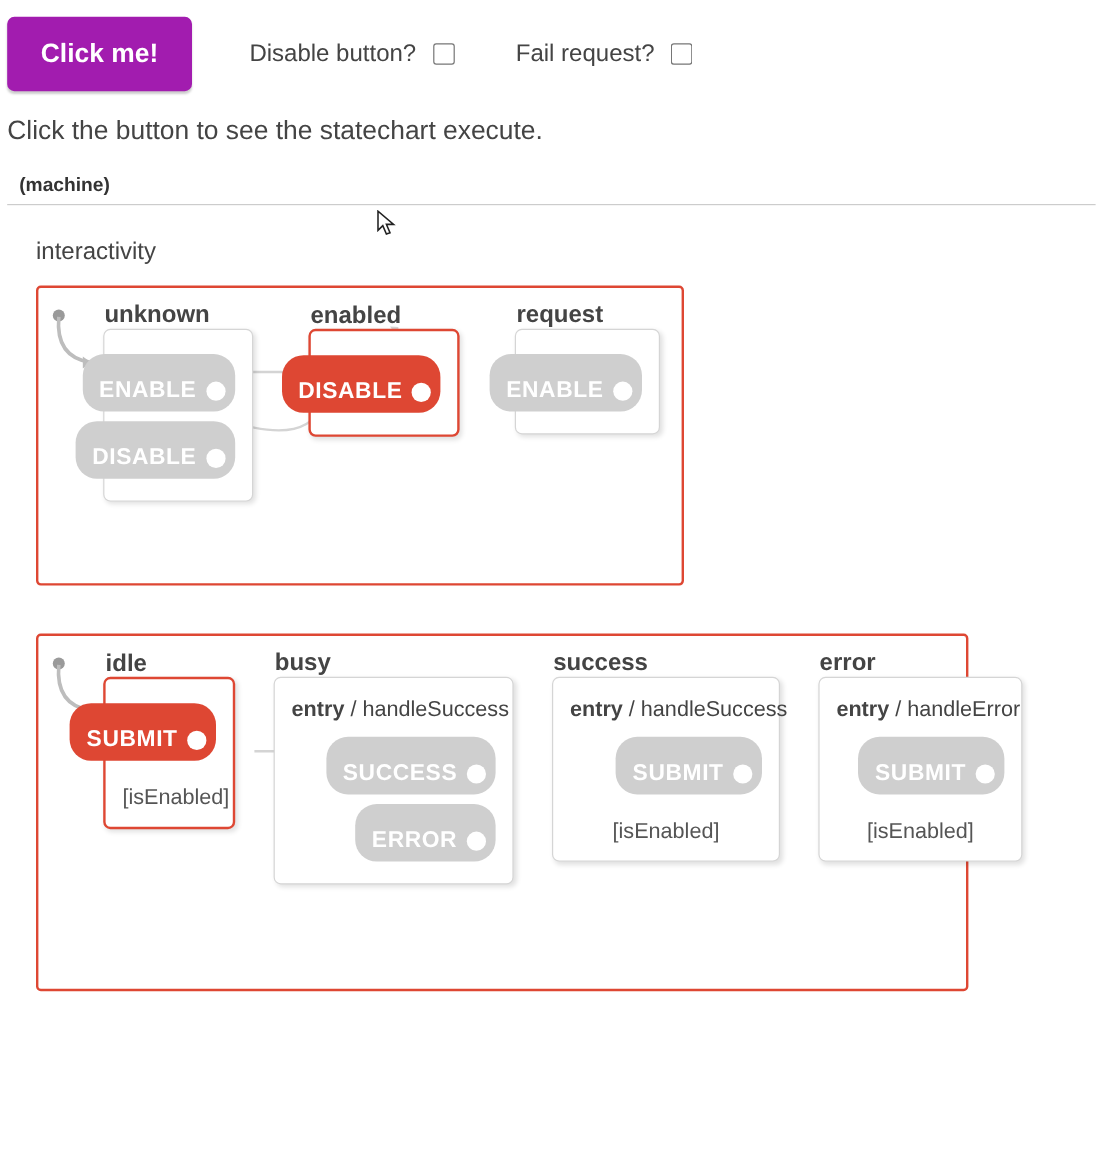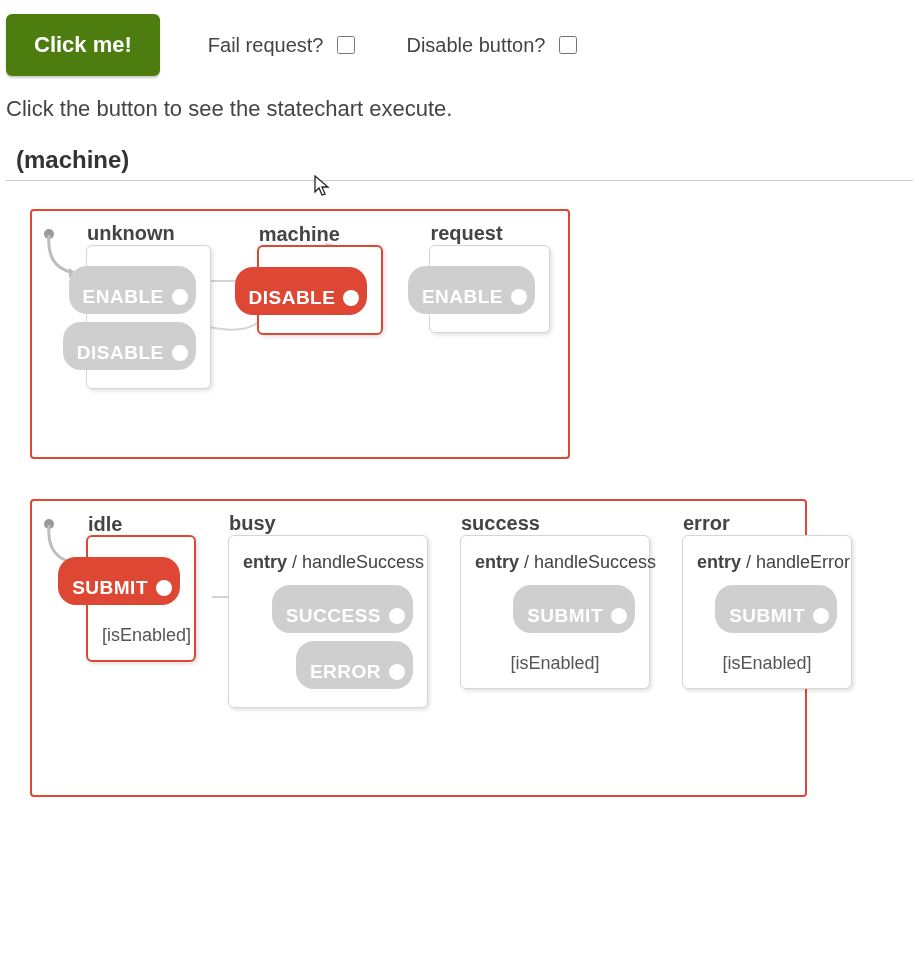--- a/index.html
+++ b/index.html
@@ -11,34 +11,34 @@
     color: #333;
     width: 919px;
   }
   .toprow {
     display: flex;
     align-items: center;
     gap: 48px;
     padding: 6px 0 16px 0;
   }
   .click-btn {
-    background: #4d7c0f;
+    background: #a21caf;
     color: #fff;
     font-weight: 700;
     font-size: 22px;
     border: none;
     border-radius: 6px;
     padding: 18px 28px;
     box-shadow: 0 2px 2px rgba(0,0,0,.2);
     cursor: pointer;
   }
   .opt { display:flex; align-items:center; gap:10px; font-size:20px; color:#444; }
   .opt input { width:18px; height:18px; }
   .instr { font-size:22px; color:#444; margin: 4px 0 24px 0; }
-  .machine-title { font-weight:700; font-size:24px; color:#333; margin: 12px 0 6px 10px; }
+  .machine-title { font-weight:700; font-size:16px; color:#333; margin: 12px 0 6px 10px; }
   .hr { border:none; border-top:1px solid #ccc; margin:0 0 28px 0; }
   .region-wrap { margin: 0 0 40px 24px; }
   .region-label { font-size:20px; color:#444; margin-bottom:6px; }
   .region {
     border: 2px solid #de4733;
     border-radius: 4px;
     position: relative;
     background:#fff;
     padding: 34px 18px 36px 18px;
   }
@@ -100,35 +100,36 @@
 
 <div class="cursor">
   <svg width="18" height="22" viewBox="0 0 18 22">
       <path d="M1 1 L1 17 L5 13 L8 20 L11 19 L8 12 L14 12 Z" fill="#fff" stroke="#222" stroke-width="1.3"></path>
     </svg>
 </div>
 
 <div class="toprow">
   <button class="click-btn">Click me!</button>
   <label class="opt">
+    <span>Disable button?</span>
+    <input type="checkbox" style="">
+  </label>
+  <label class="opt">
     <span>Fail request?</span>
     <input type="checkbox" style="">
   </label>
-  <label class="opt">
-    <span>Disable button?</span>
-    <input type="checkbox" style="">
-  </label>
 </div>
 
 <div class="instr">Click the button to see the statechart execute.</div>
 
 <div class="machine-title">(machine)</div>
 <hr class="hr">
 
 <div class="region-wrap">
+  <div class="region-label">interactivity</div>
   <div class="region tall" style="width:540px;">
     <div class="init">
       <div class="d"></div>
       <svg width="46" height="58">
           <path d="M5 6 Q2 40 32 44" stroke="#bdbdbd" stroke-width="3" fill="none"></path>
           <polygon points="32,44 25,39 25,49" fill="#bdbdbd"></polygon>
         </svg>
     </div>
     <svg class="arrows">
       <path d="M172 70 Q205 70 232 70"></path>
@@ -148,21 +149,21 @@
               <span>ENABLE</span>
               <span class="dot"></span>
             </span>
           <span class="pill">
               <span>DISABLE</span>
               <span class="dot"></span>
             </span>
         </div>
       </div>
       <div class="state active">
-        <div class="state-title">machine</div>
+        <div class="state-title">enabled</div>
         <div class="stack">
           <span class="pill active">
               <span>DISABLE</span>
               <span class="dot"></span>
             </span>
         </div>
       </div>
       <div class="state">
         <div class="state-title">request</div>
         <div class="stack">

